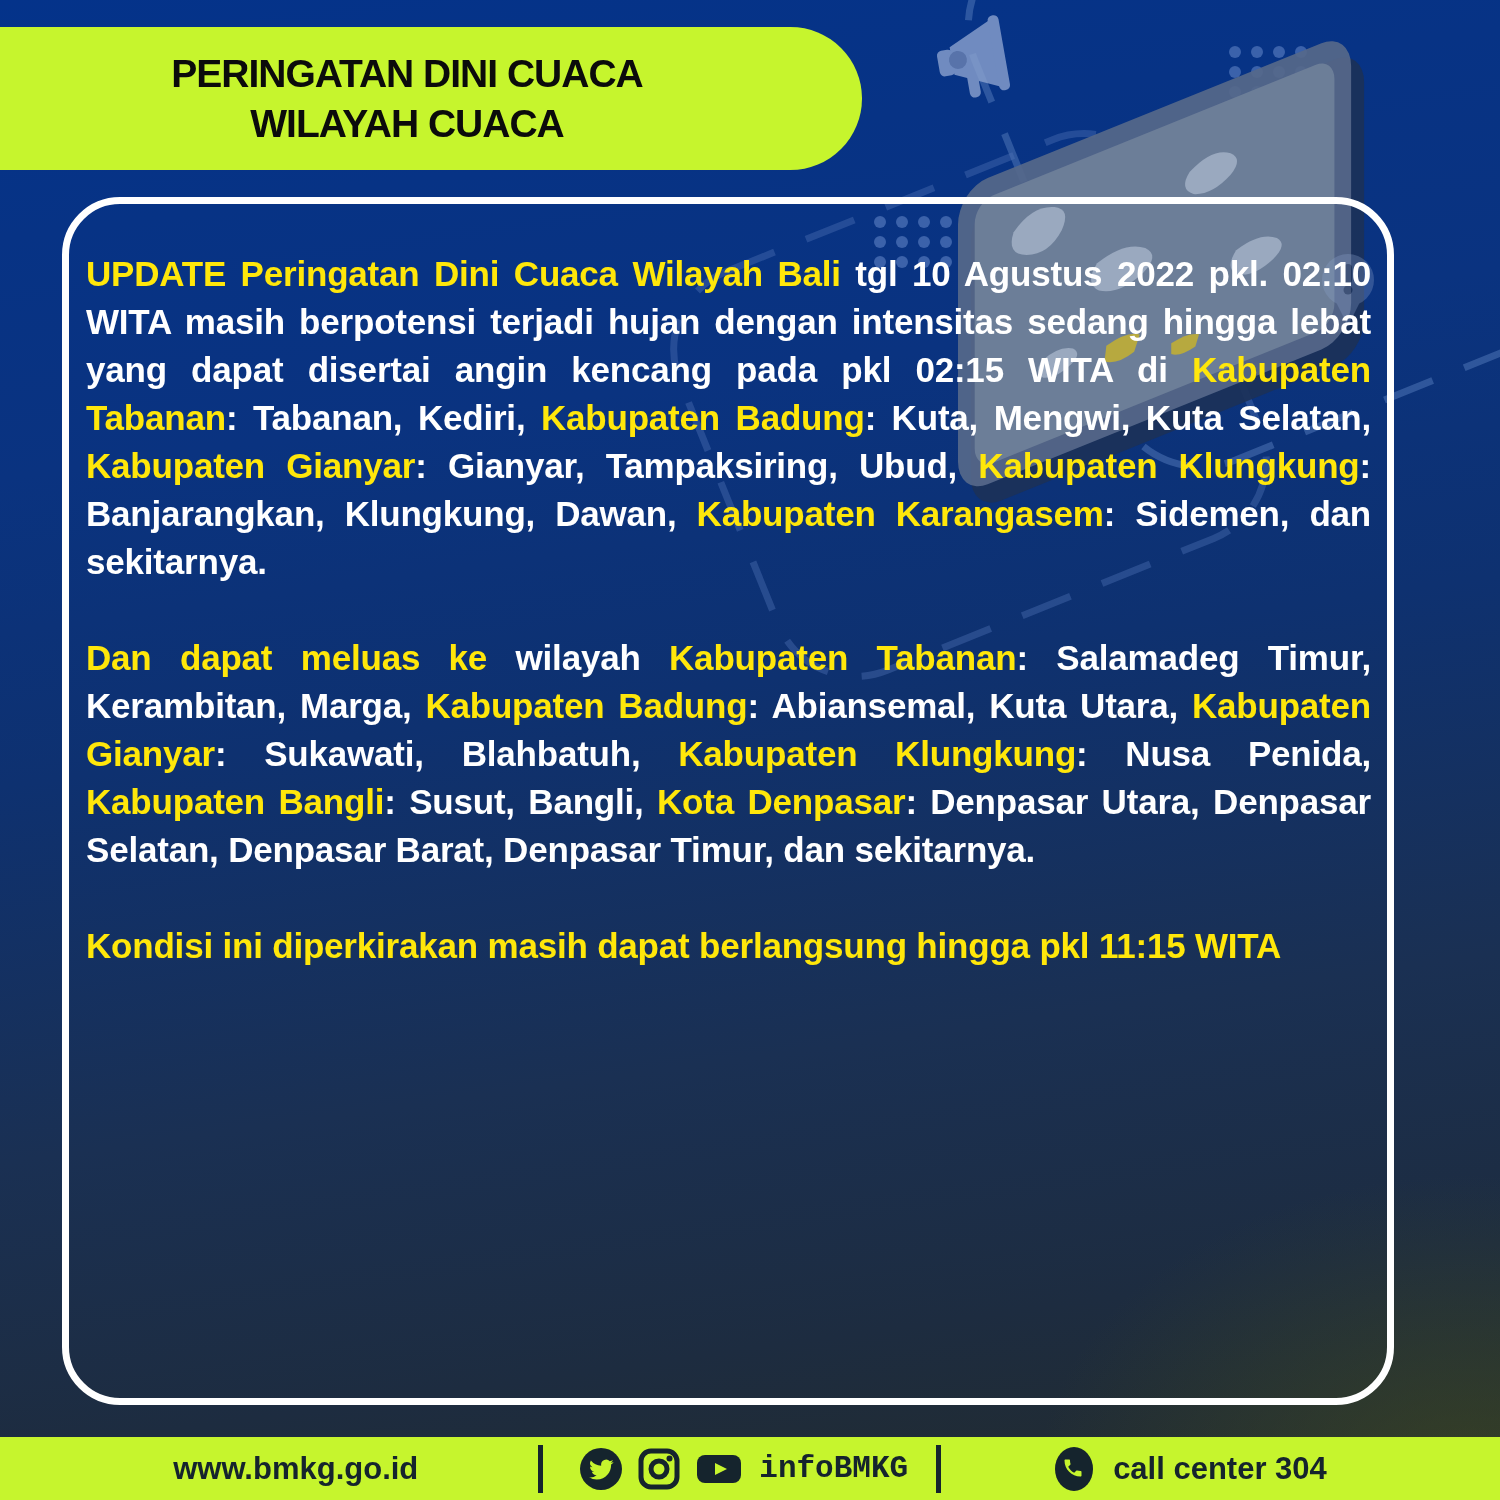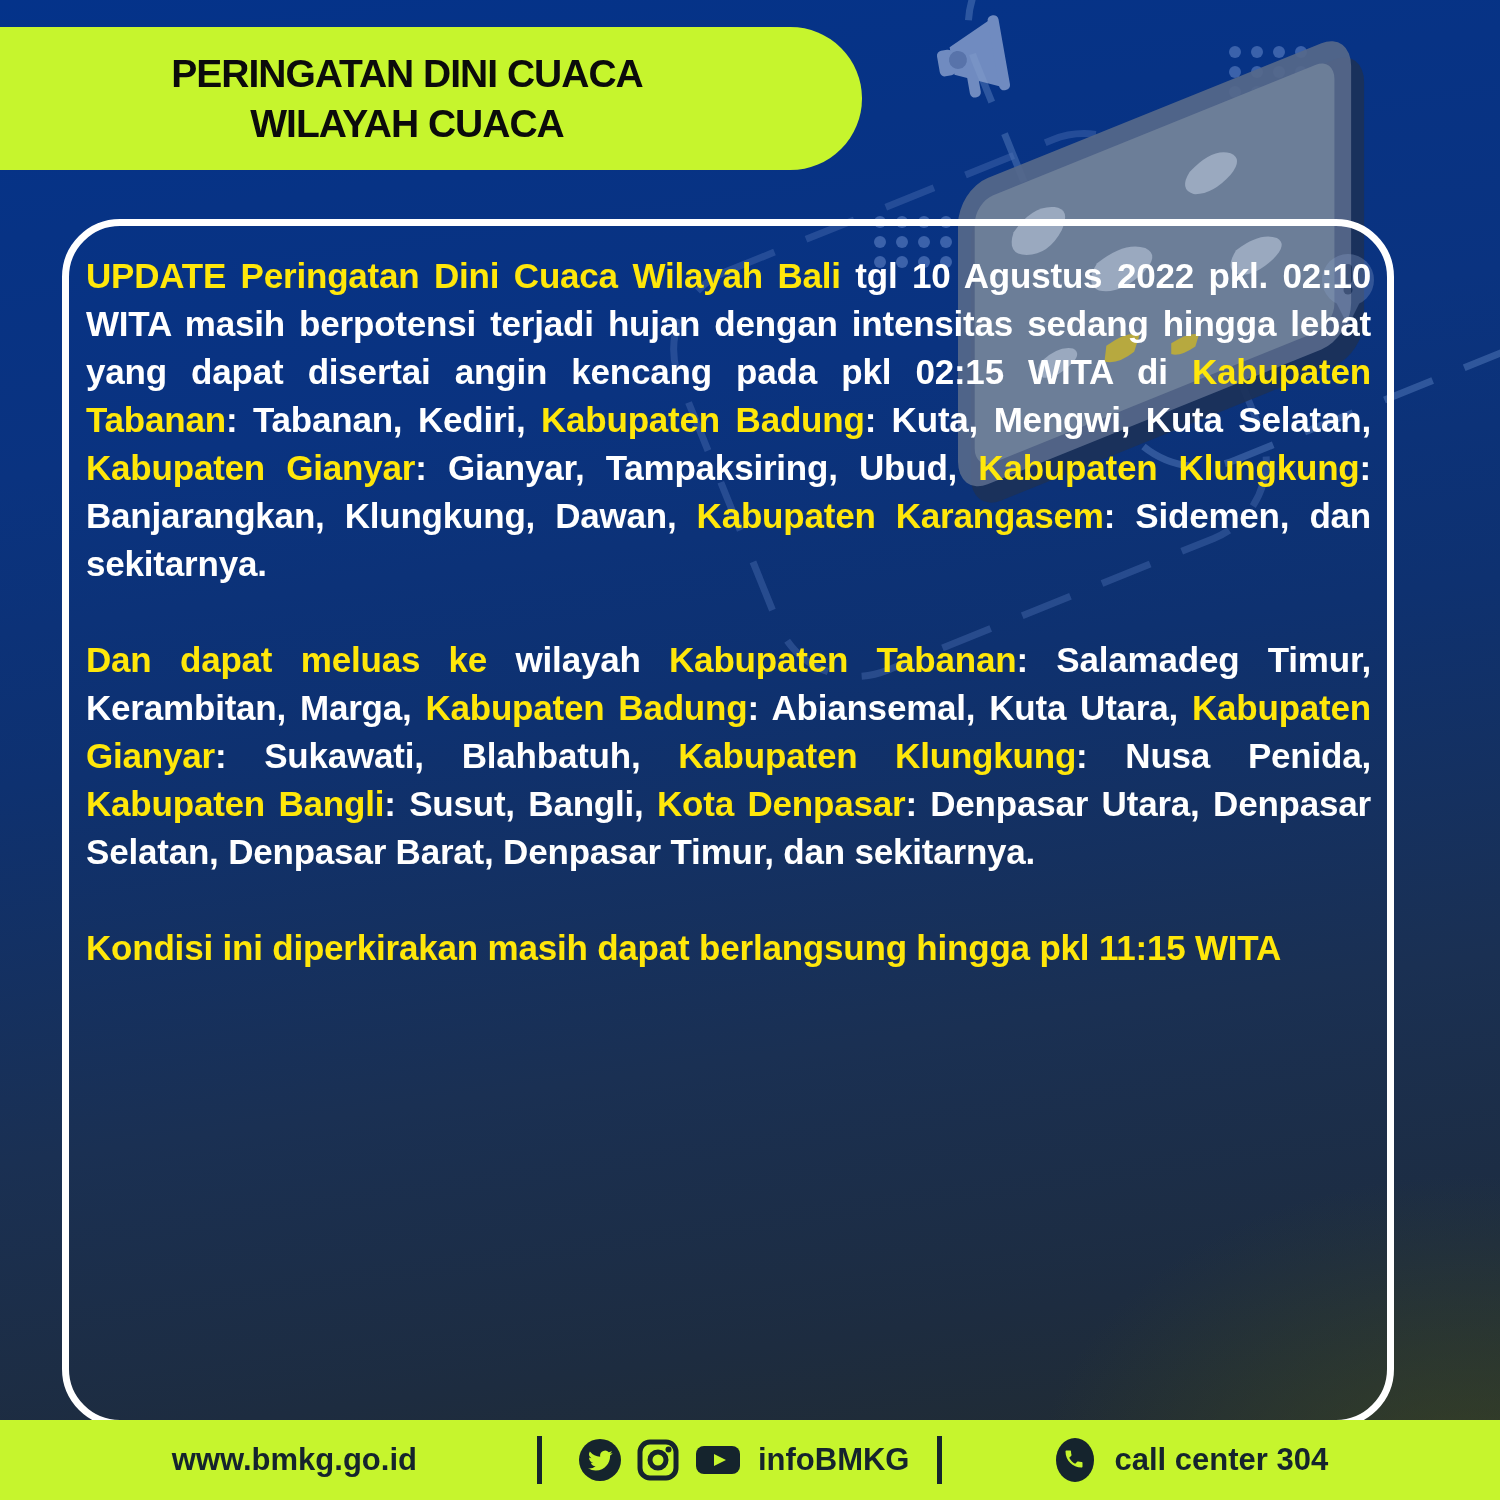--- a/index.html
+++ b/index.html
@@ -25,42 +25,42 @@
   .logo svg{width:94px;height:94px;display:block;}
   .logo-label{font-weight:700;font-size:25px;letter-spacing:1px;color:#0e6b35;margin-top:-2px;}
   .title{
     flex:1;margin:0;padding-right:48px;text-align:center;
     font-size:39px;line-height:1.26;font-weight:700;letter-spacing:-1px;color:#0b0b0b;
   }
   .title span{display:block;}
 
   
   .warning-box{
-    position:absolute;left:62px;top:219px;width:1332px;height:1208px;
+    position:absolute;left:62px;top:197px;width:1332px;height:1208px;
     box-sizing:border-box;border:7px solid #ffffff;border-radius:58px;
-    padding:26px 16px 0 17px;z-index:2;
+    padding:46px 16px 0 17px;z-index:2;
   }
   .para{
     margin:0 0 48px 0;
     font-size:35px;line-height:48px;font-weight:700;letter-spacing:-0.2px;
     text-align:justify;color:#ffffff;
   }
   .seg-y{color:#ffe70a;}
   .seg-w{color:#ffffff;}
 
   
   .footer{
-    position:absolute;left:0;bottom:0;width:1500px;height:80px;background:#c6f52d;
+    position:absolute;left:0;bottom:0;width:1500px;height:63px;background:#c6f52d;
     display:flex;align-items:center;justify-content:center;z-index:3;
     color:#15242d;font-weight:700;font-size:31px;
   }
   .vbar{width:5px;height:48px;background:#15242d;flex:none;}
   .ficon{display:inline-flex;align-items:center;flex:none;}
   .ficon svg{display:block;}
-  .m-r14{margin-right:14px;} .m-r16{margin-right:16px;} .m-r28{margin-right:28px;}
+  .m-r14{margin-right:14px;} .m-r16{margin-right:16px;} .m-r28{margin-right:28px;font-family:Liberation Mono, monospace;}
   .m-r36{margin-right:36px;} .m-r110{margin-right:110px;} .m-r120{margin-right:120px;}
 </style>
 </head>
 <body>
 
 <div class="poster">
 
   <svg class="decor" viewBox="0 0 660 480" aria-hidden="true">
 
     <g>

